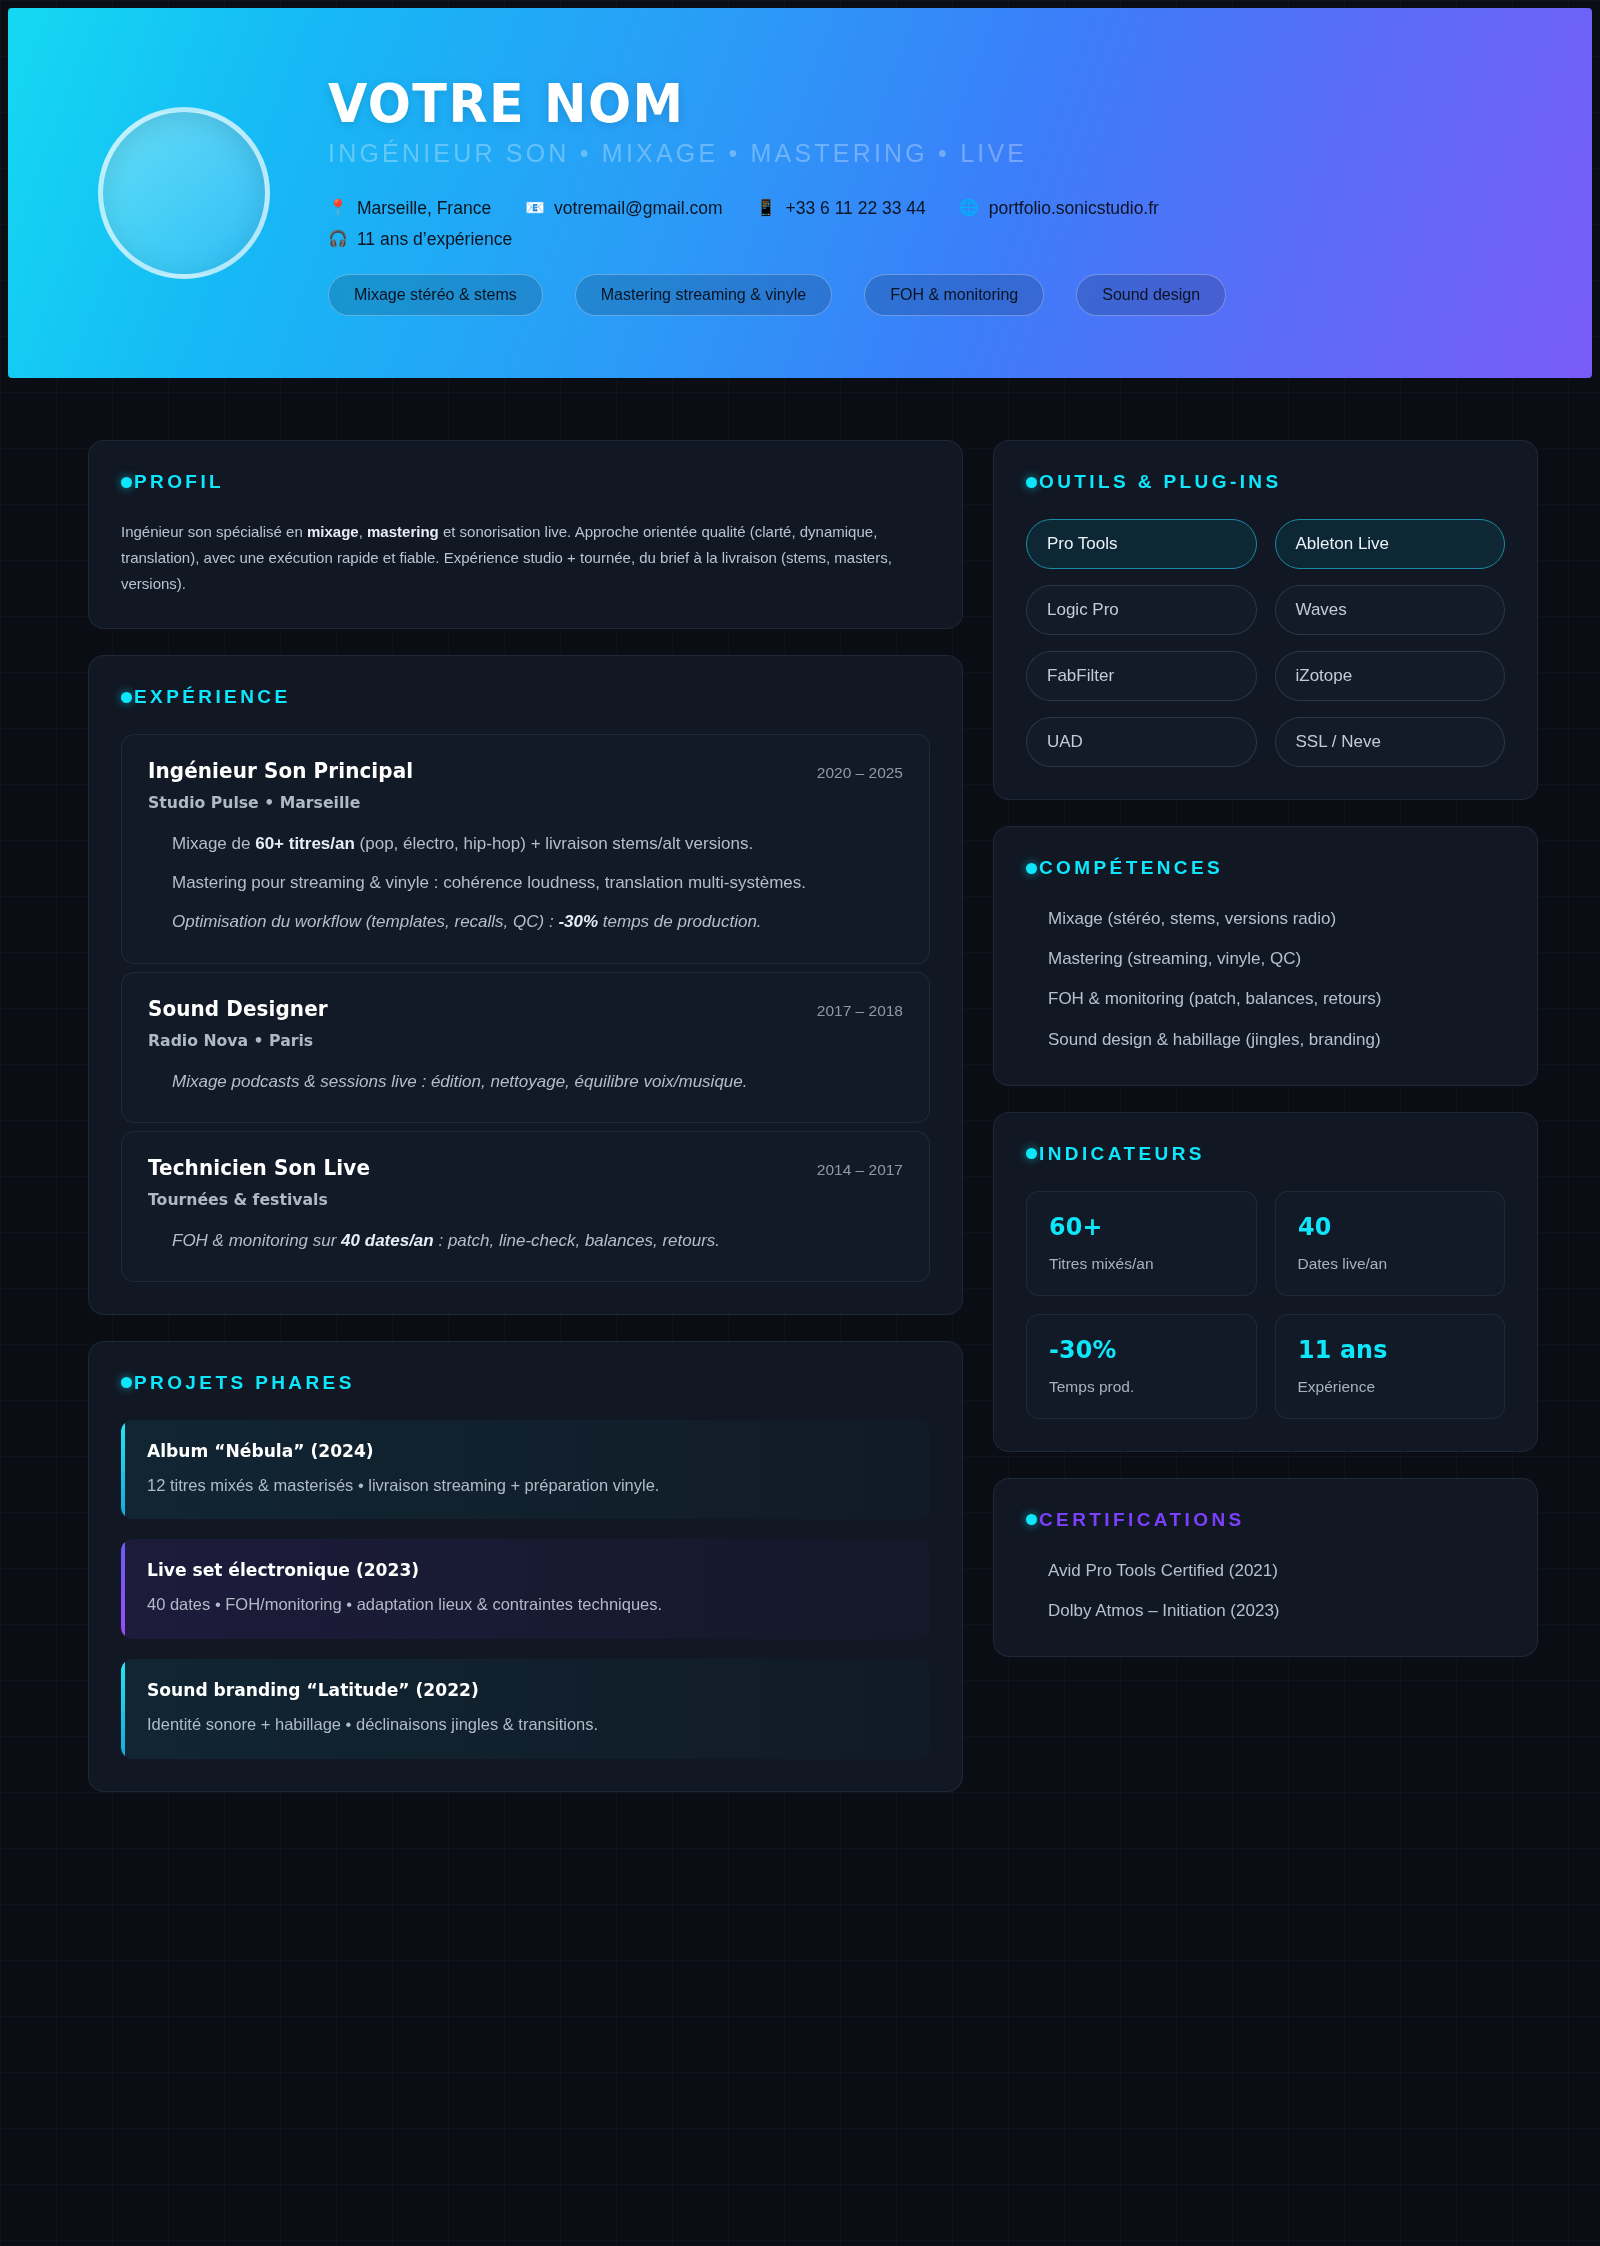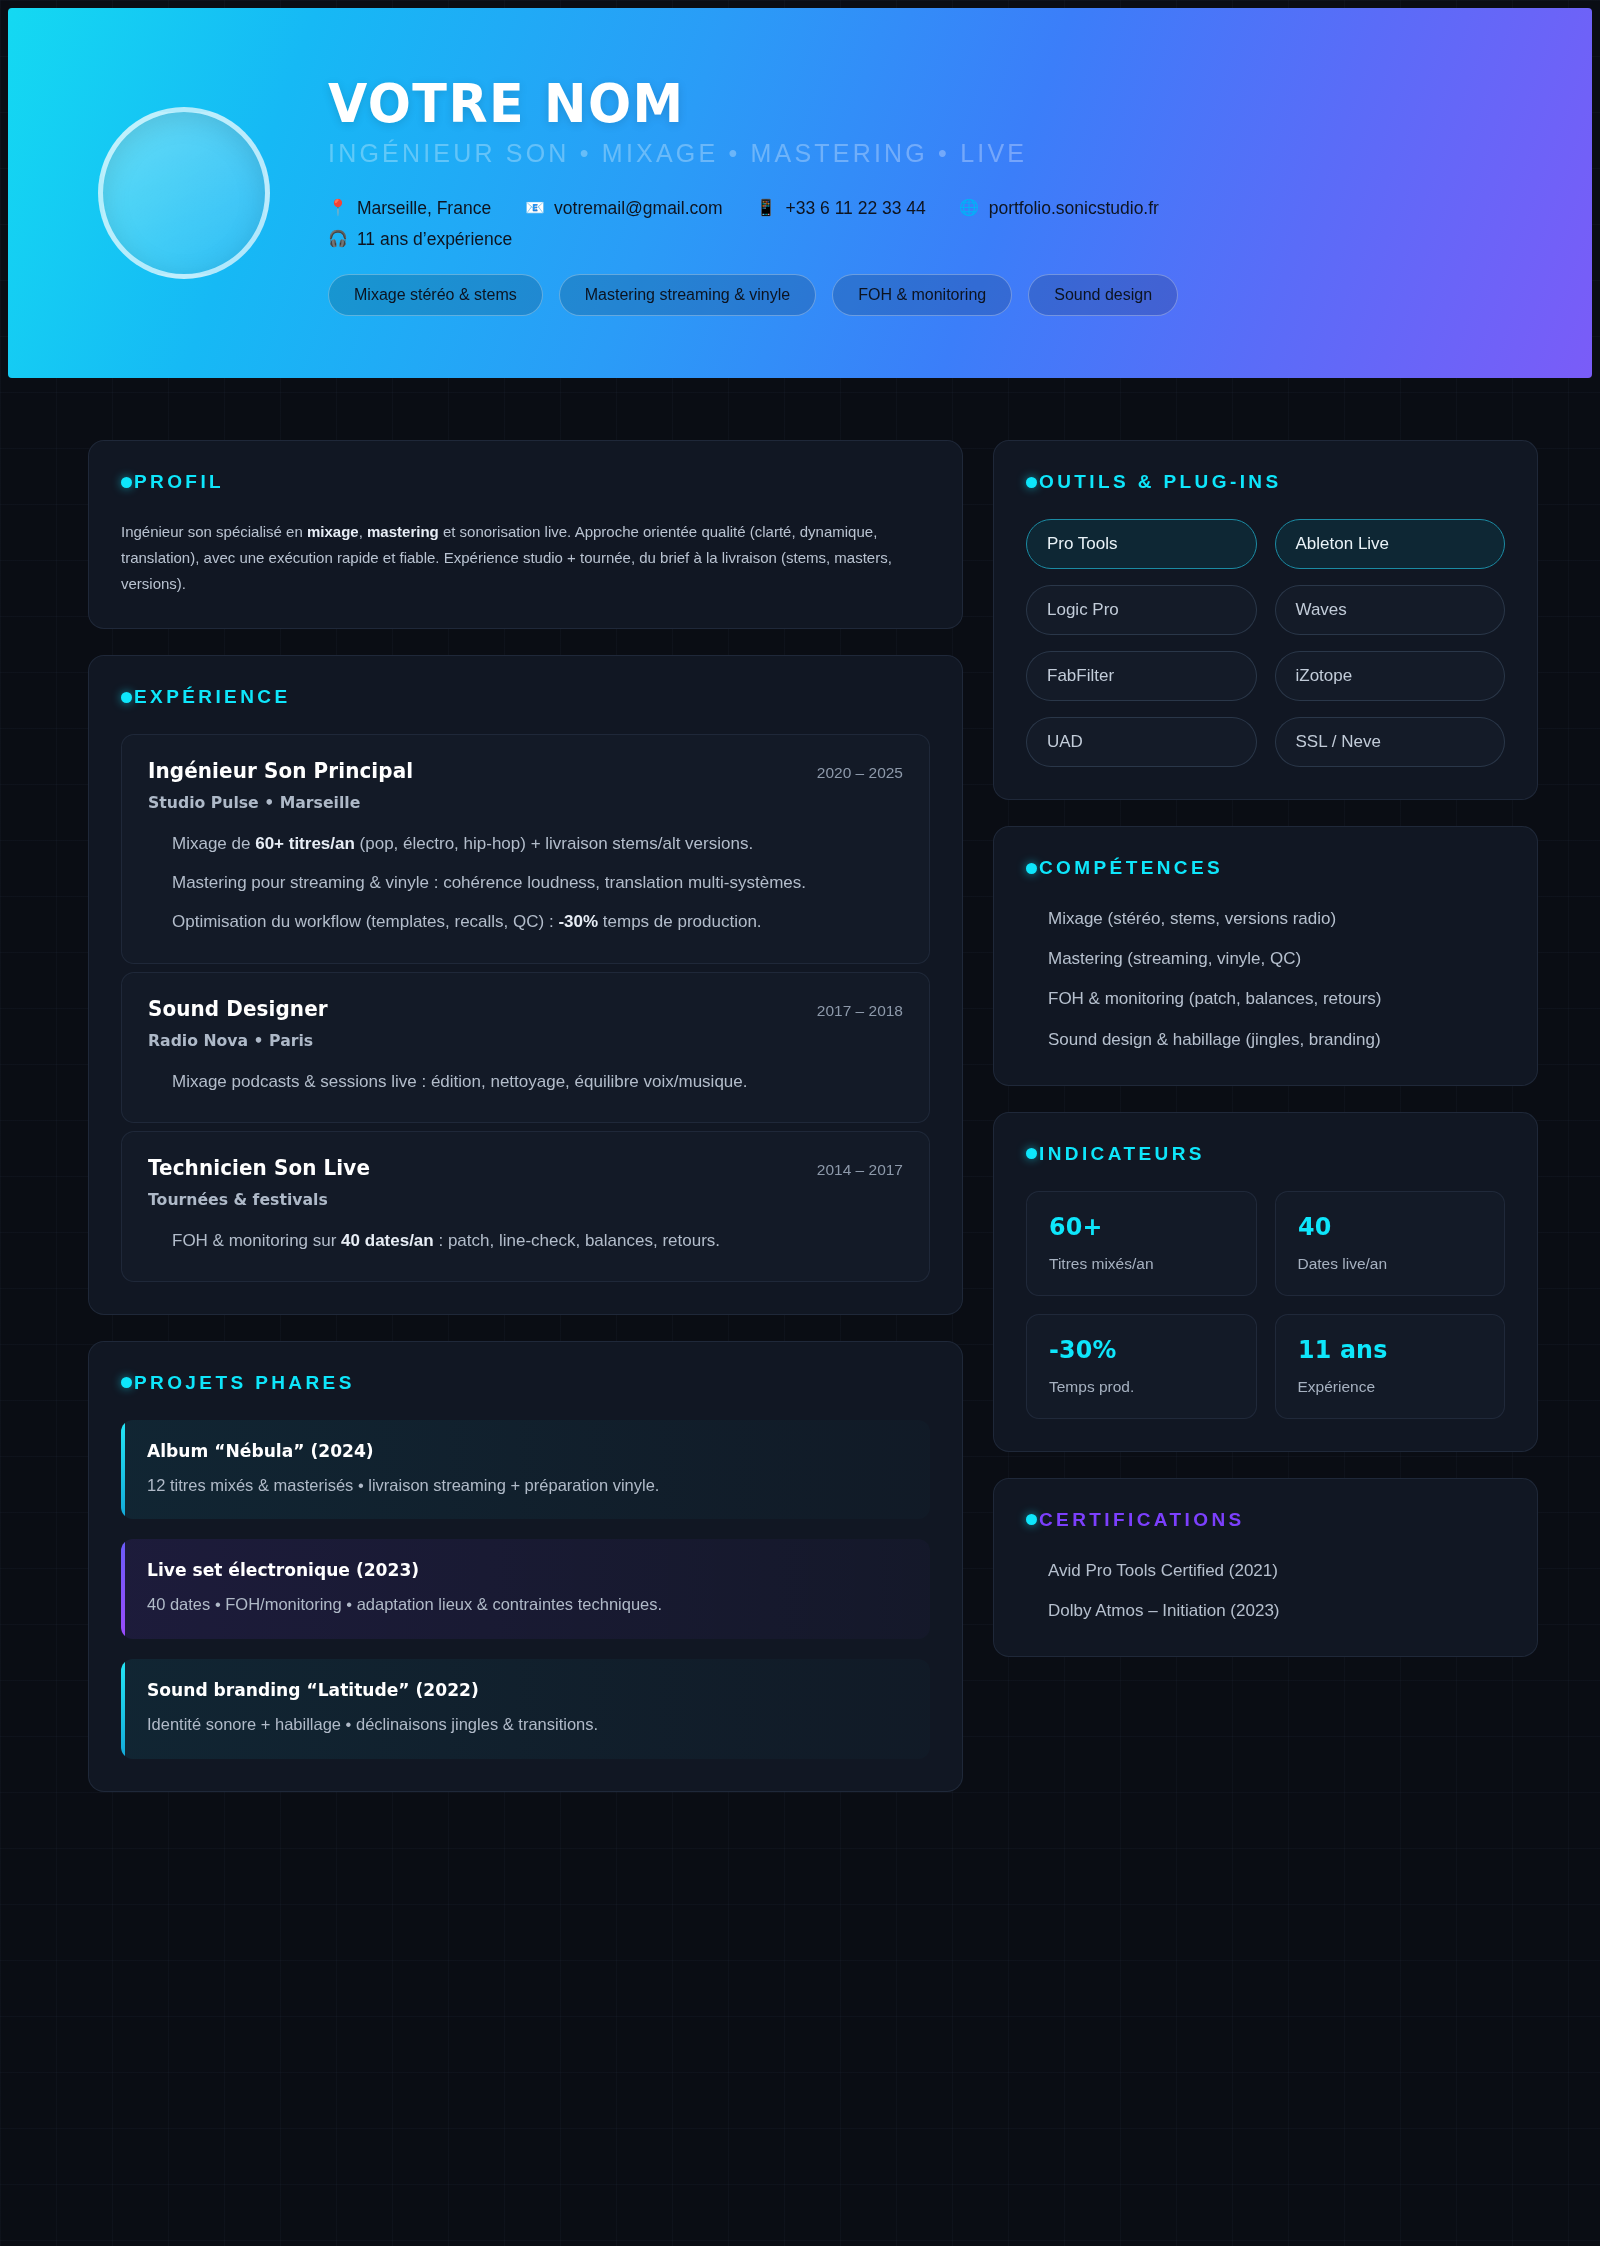--- a/index.html
+++ b/index.html
@@ -91,21 +91,21 @@
     align-items: center;
     gap: 9px;
     font-size: 17.5px;
     color: #0e1420;
     white-space: nowrap;
   }
   .contact-item .ic { font-size: 16px; line-height: 1; }
 
   .contact-row.second { margin-bottom: 24px; }
 
-  .pill-row { display: flex; flex-wrap: wrap; gap: 16px; text-align: center; }
+  .pill-row { display: flex; flex-wrap: wrap; gap: 32px; text-align: center; }
   .pill {
     display: inline-flex;
     align-items: center;
     padding: 11px 25px;
     border-radius: 999px;
     background: rgba(8,16,32,0.17);
     border: 1px solid rgba(255,255,255,0.30);
     color: #0c1320;
     font-size: 16px;
     white-space: nowrap;
@@ -199,21 +199,21 @@
     transform-origin: left center;
   }
   .job-bullets { list-style: none; margin: 18px 0 0 0; padding: 0; }
   .job-bullets li {
     font-size: 17px;
     line-height: 1.65;
     color: #b3bdcb;
     padding-left: 24px;
     margin-bottom: 11px;
   }
-  .job-bullets li:last-child { margin-bottom: 0; }
+  .job-bullets li:last-child { margin-bottom: 0; font-style: italic; }
   .job-bullets li b { color: #e7edf5; font-weight: 700; }
 
   
   .project {
     border-radius: 12px;
     padding: 20px 24px 22px 26px;
     position: relative;
     overflow: hidden;
   }
   .project + .project { margin-top: 20px; }

